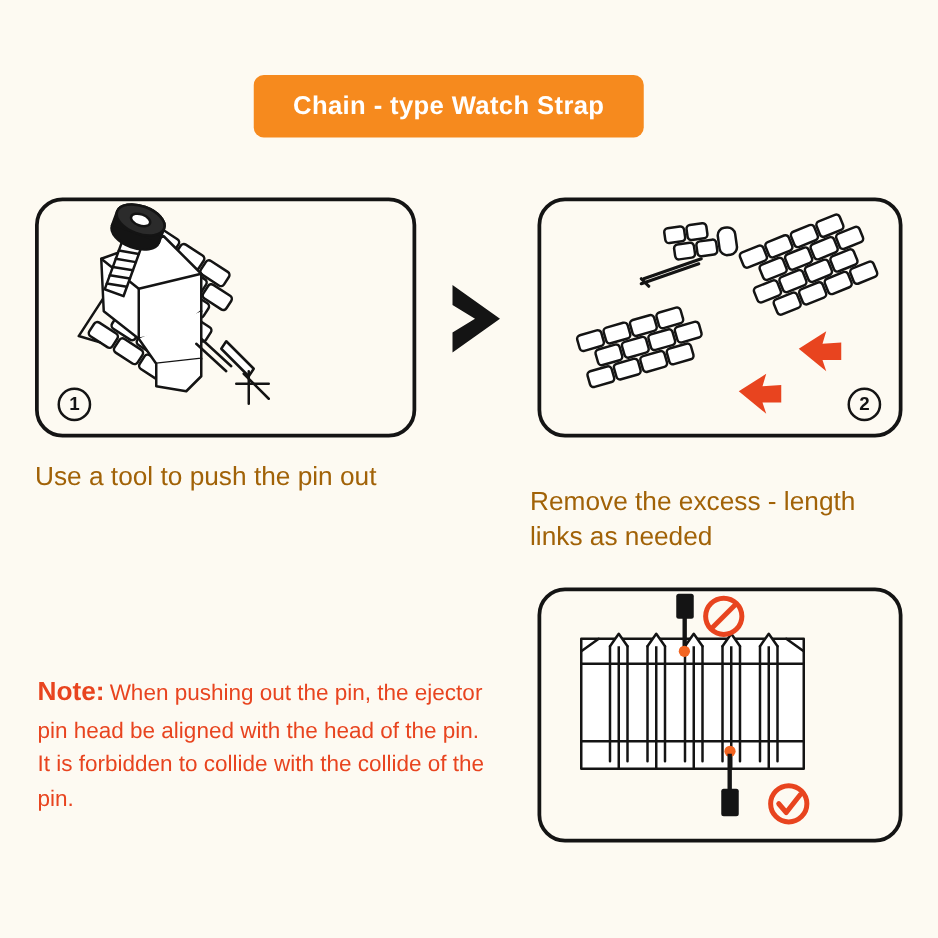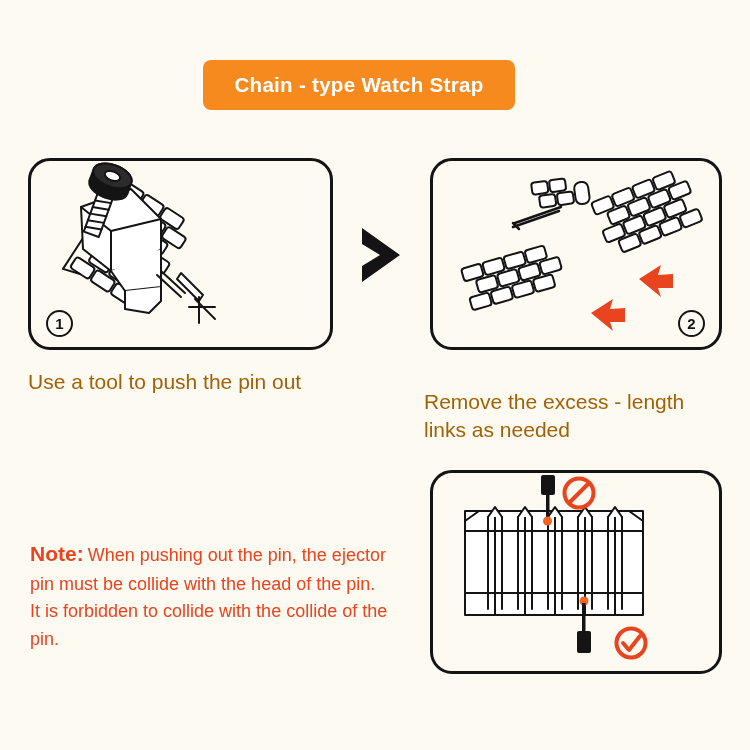--- a/index.html
+++ b/index.html
@@ -247,21 +247,21 @@
         <path d="M158 152 L180 138 L177 148 L192 147 L192 161 L177 161 L180 170 Z"></path>
       </g>
     </svg>
   </div>
   <div class="step-num" id="step-num-2">2</div>
   <div class="caption" id="caption2">Remove the excess - length links as needed</div>
 
   <div class="note">
     <span class="note-label">Note:</span>
     <span class="note-body">When pushing out the pin, the ejector</span><br>
-    <span class="note-body">pin must be collide with the head of the pin.</span><br>
+    <span class="note-body">pin head be aligned with the head of the pin.</span><br>
     <span class="note-body">It is forbidden to collide with the collide of the pin.</span>
   </div>
 
   <div class="panel" id="panel3">
     <svg class="art" width="285" height="197" viewBox="0 0 285 197">
       <g fill="none" stroke="#141414" stroke-width="2" stroke-linejoin="round" stroke-linecap="round">
 
         <rect x="32" y="38" width="178" height="104" fill="#fff"></rect>
         <path d="M32 58 L210 58 M32 120 L210 120"></path>
         <path d="M32 48 L46 38 M210 48 L196 38"></path>

